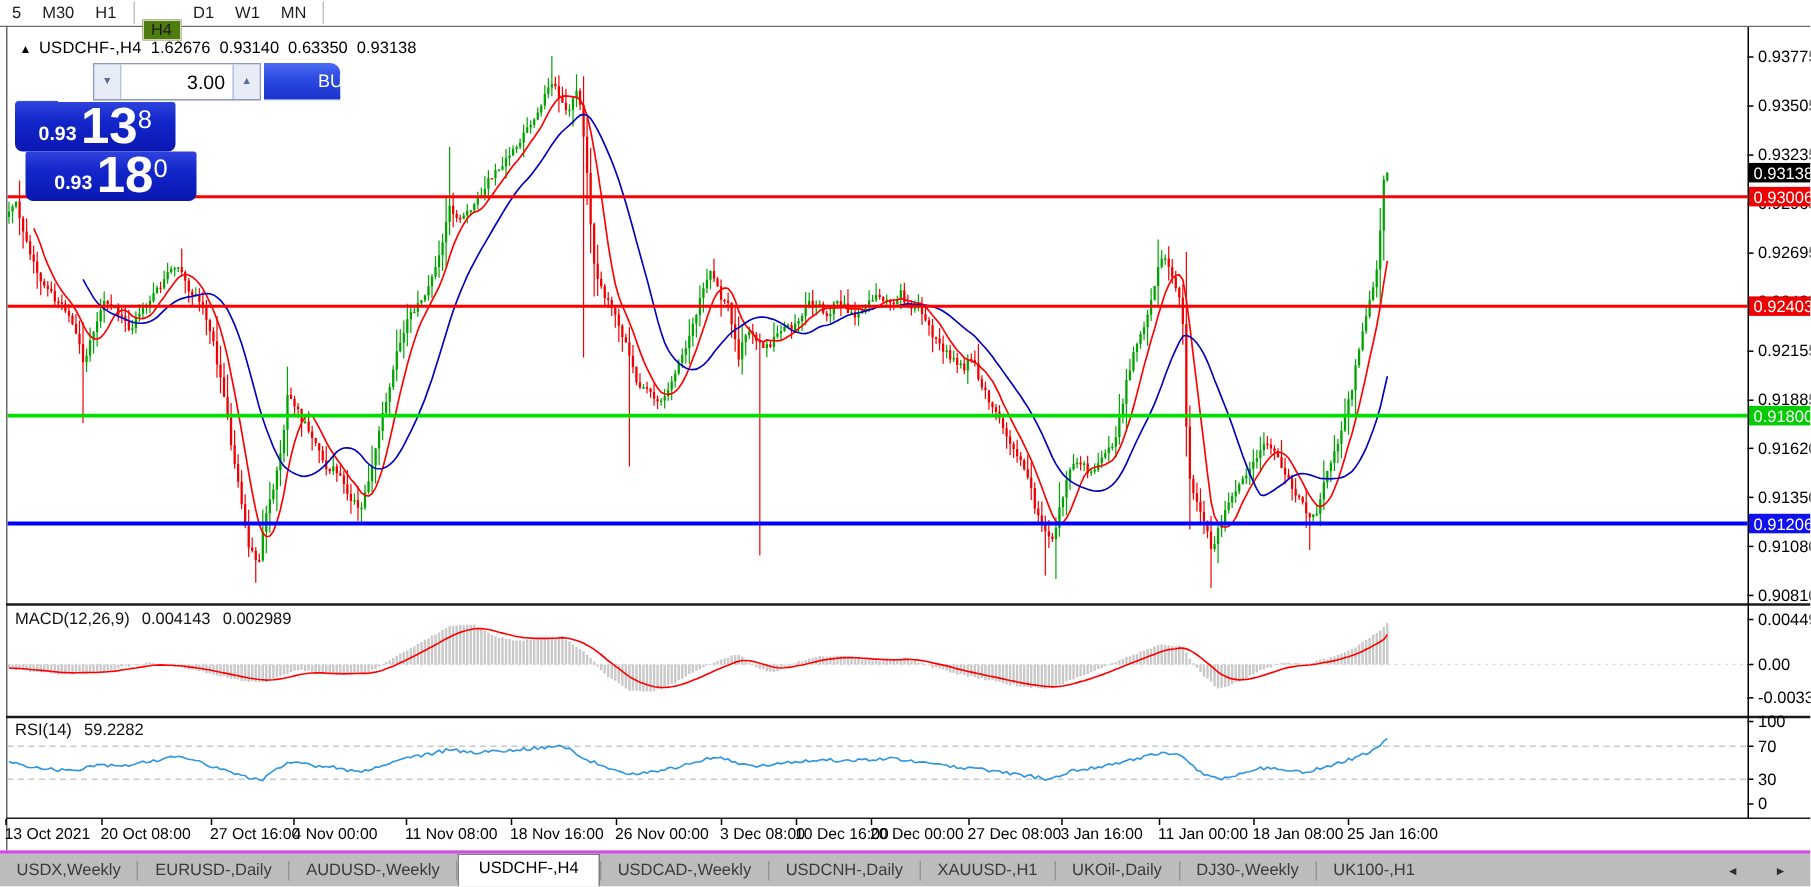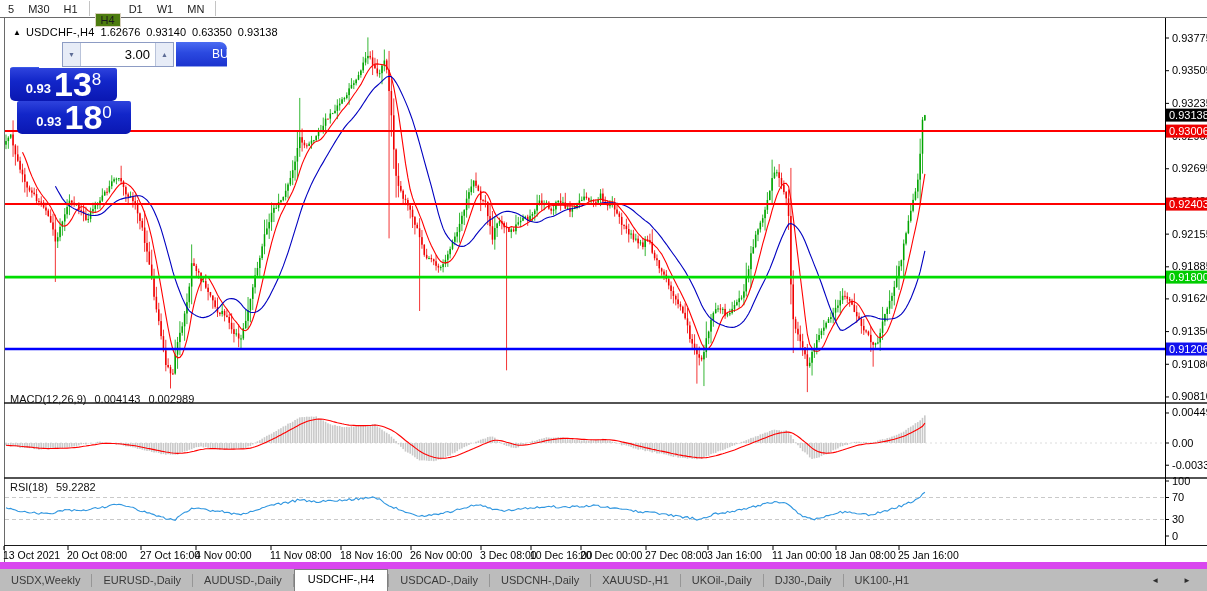--- a/index.html
+++ b/index.html
@@ -37,25 +37,25 @@
             background:linear-gradient(#2e43dd 0%,#1226c9 40%,#0a17b2 100%);
             border-radius:2px 2px 5px 5px;padding:0 3px;}
   .tp-price-sell{width:101px;}
   .tp-price-buy{width:108px;margin-left:7px;}
   .tp-small{font-size:13px;font-weight:700;margin:0 3px 5px 0;}
   .tp-big{font-size:34px;line-height:33px;font-weight:700;}
   .tp-sup{font-size:17px;align-self:flex-start;margin-top:2px;}
   
   .ind-label{position:absolute;z-index:2;font-size:11px;color:#111;white-space:nowrap;}
   .ind-label span{margin-right:5px;}
-  #macd-label{left:10px;top:393px;}
+  #macd-label{left:10px;top:407px;}
   #rsi-label{left:10px;top:481px;}
   
   .tabbar{position:absolute;left:0;right:0;bottom:0;height:22px;background:#bcbcbc;
-          border-top:7px solid #d946ef;display:flex;align-items:center;z-index:5;font-size:11px;}
+          border-top:2px solid #d946ef;display:flex;align-items:center;z-index:5;font-size:11px;}
   .tab{padding:4px 11px 5px;color:#3a3a3a;cursor:pointer;white-space:nowrap;}
   .tab.active{background:#fff;border:1px solid #7f7f7f;border-bottom:none;color:#000;
               padding:3px 13px 6px;margin-top:-1px;}
   .sep{width:1px;height:13px;background:#969696;}
   .tab-arrows{margin-left:auto;display:flex;gap:24px;padding-right:16px;color:#2e2e2e;font-size:8px;}
   .tab-arrows span{cursor:pointer;}
 </style>
 </head>
 <body>
 
@@ -1413,41 +1413,41 @@
     </div>
   </div>
 </div>
 
 <div class="ind-label" id="macd-label">
   <span>MACD(12,26,9)</span>
   <span>0.004143</span>
   <span>0.002989</span>
 </div>
 <div class="ind-label" id="rsi-label">
-  <span>RSI(18)</span>
+  <span>RSI(14)</span>
   <span>59.2282</span>
 </div>
 
 <div class="tabbar" id="tabbar">
     <div class="tab">USDX,Weekly</div>
     <div class="sep"></div>
     <div class="tab">EURUSD-,Daily</div>
     <div class="sep"></div>
-    <div class="tab">AUDUSD-,Daily</div>
+    <div class="tab">AUDUSD-,Weekly</div>
     <div class="sep"></div>
     <div class="tab active">USDCHF-,H4</div>
     <div class="sep"></div>
-    <div class="tab">USDCAD-,Daily</div>
+    <div class="tab">USDCAD-,Weekly</div>
     <div class="sep"></div>
     <div class="tab">USDCNH-,Daily</div>
     <div class="sep"></div>
     <div class="tab">XAUUSD-,H1</div>
     <div class="sep"></div>
     <div class="tab">UKOil-,Daily</div>
     <div class="sep"></div>
-    <div class="tab">DJ30-,Daily</div>
+    <div class="tab">DJ30-,Weekly</div>
     <div class="sep"></div>
     <div class="tab">UK100-,H1</div>
     <div class="tab-arrows">
       <span>◄</span>
       <span>►</span>
     </div>
   </div>
 
 </body></html>

